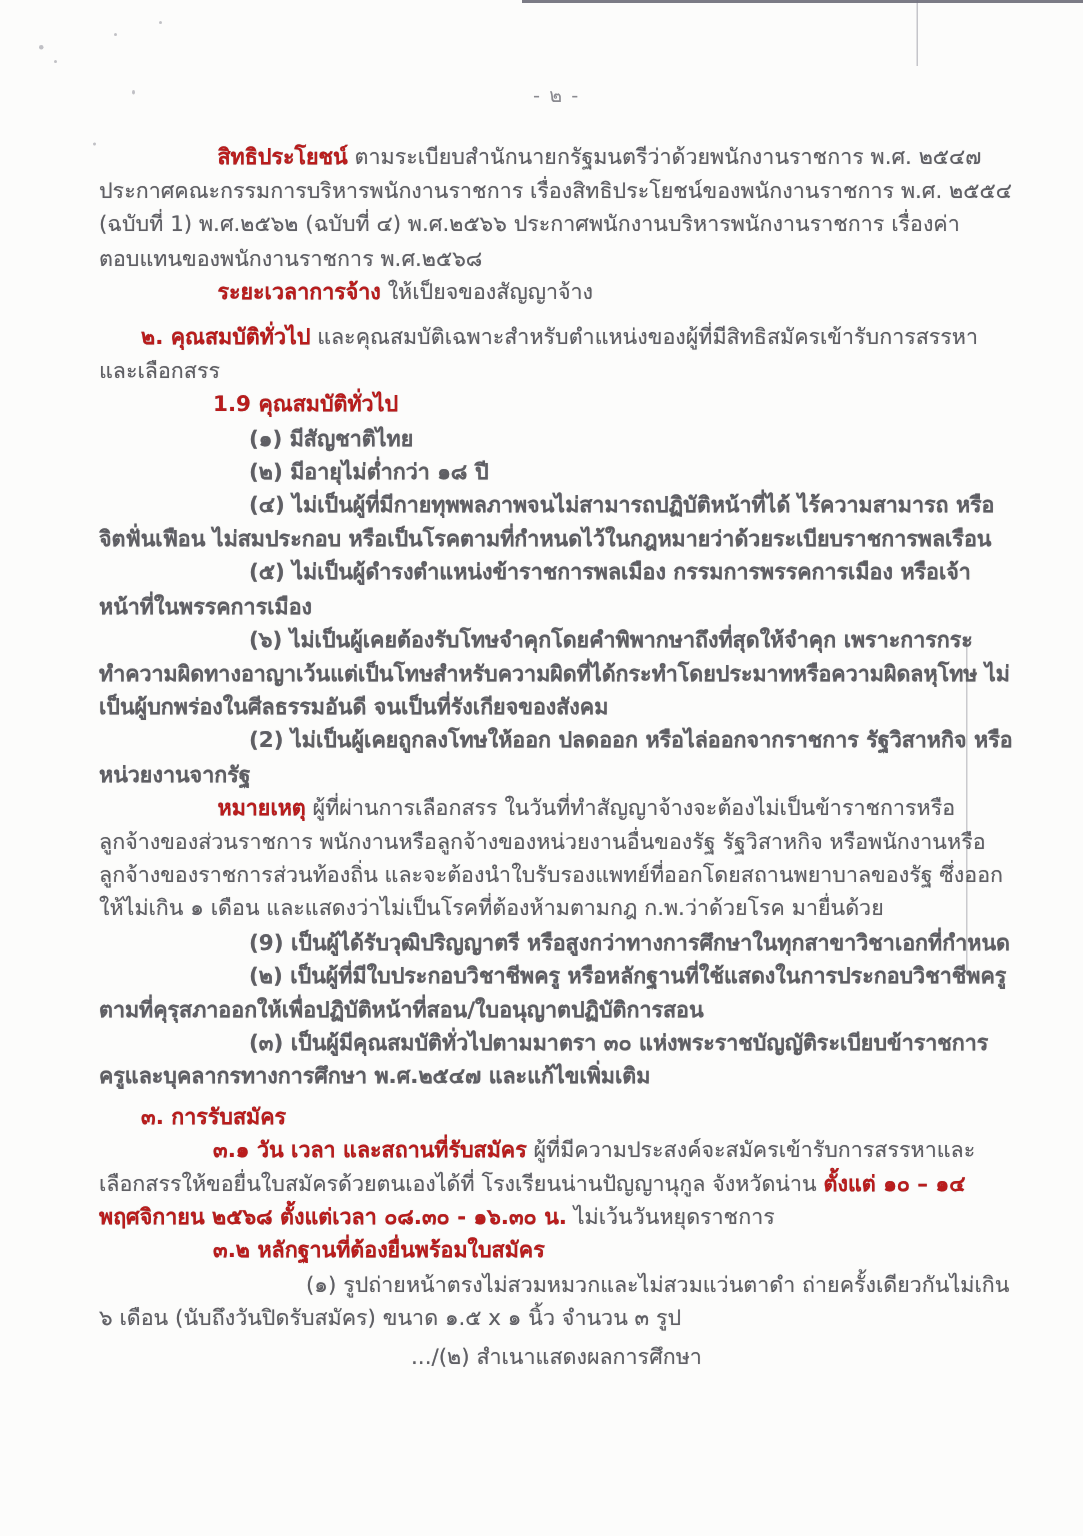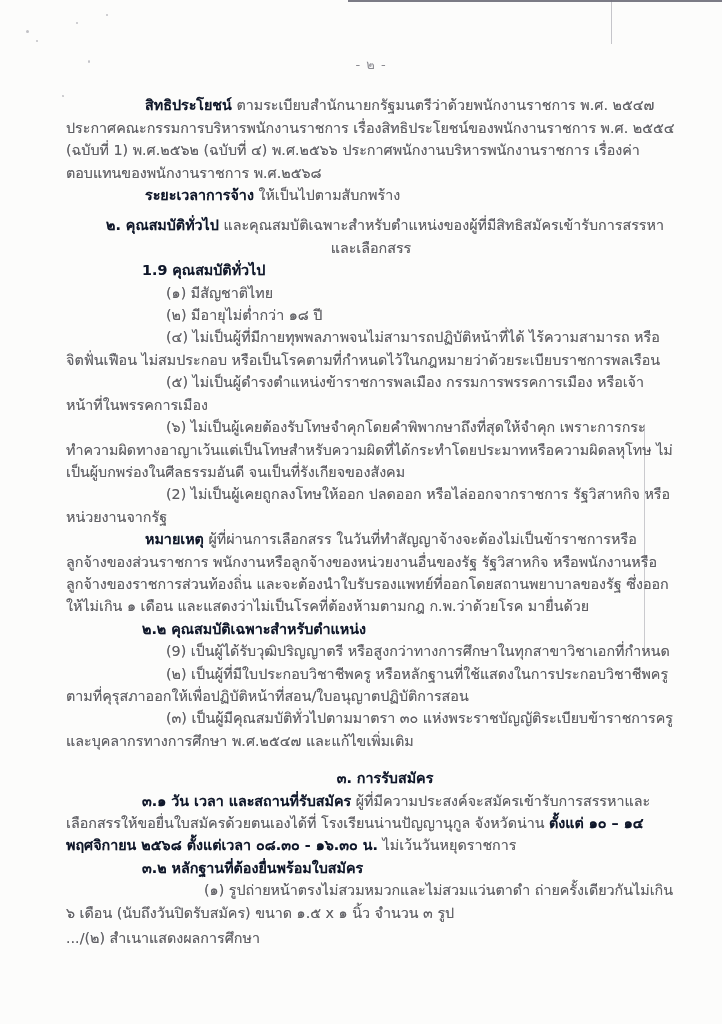--- a/index.html
+++ b/index.html
@@ -15,37 +15,37 @@
   .content{
     position:absolute;left:66px;top:54px;width:610px;
   }
   .para{
     margin:0;
     font-size:14.3px;
     line-height:22.4px;
     text-shadow:0 0 .5px rgba(95,95,100,.55);
     word-break:normal;
   }
-  .b{font-weight:bold;color:#0f172a;}
+  .b{font-weight:bold;color:#b91c1c;}
   .pageno{
     text-align:center;
     font-size:13px;
     letter-spacing:1px;
     color:#8a8a90;
     margin:0 0 18px 0;
     text-shadow:none;
   }
   .ind-body{text-indent:79px;}
-  .ind-sec{text-indent:28px;text-align:center;}
+  .ind-sec{text-indent:28px;}
   .ind-sub{text-indent:76px;}
-  .ind-item{text-indent:100px;}
+  .ind-item{text-indent:100px;font-weight:bold;}
   .ind-item32{text-indent:138px;}
   .gap-sec{margin-top:8px;}
-  .gap-sec3{margin-top:15px;}
-  .footer-note{text-align:left;margin-top:3px;}
+  .gap-sec3{margin-top:4px;}
+  .footer-note{text-align:center;margin-top:3px;}
   
   .artifact{position:absolute;pointer-events:none;}
   .top-edge-line{top:0;left:348px;width:374px;height:2px;background:#646470;opacity:.85;}
   .vline-top{top:0;left:611px;width:1px;height:44px;background:rgba(115,115,130,.40);}
   .vline-mid{top:424px;left:644px;width:1px;height:226px;background:rgba(120,120,135,.38);}
   .speck{background:rgba(120,120,130,.45);border-radius:50%;}
   .sp1{top:30px;left:26px;width:3px;height:3px;}
   .sp2{top:22px;left:76px;width:2px;height:2px;}
   .sp3{top:40px;left:36px;width:2px;height:2px;}
   .sp4{top:60px;left:88px;width:2px;height:3px;}
@@ -66,36 +66,35 @@
   <div class="artifact speck sp4"></div>
   <div class="artifact speck sp5"></div>
   <div class="artifact speck sp6"></div>
 
   <div class="content">
 
     <p class="para pageno">- ๒ -</p>
 
     <p class="para ind-body"><span class="b">สิทธิประโยชน์</span> <span>ตามระเบียบสำนักนายกรัฐมนตรีว่าด้วยพนักงานราชการ พ.ศ. ๒๕๔๗ ประกาศคณะกรรมการบริหารพนักงานราชการ เรื่องสิทธิประโยชน์ของพนักงานราชการ พ.ศ. ๒๕๕๔ (ฉบับที่ 1) พ.ศ.๒๕๖๒ (ฉบับที่ ๔) พ.ศ.๒๕๖๖ ประกาศพนักงานบริหารพนักงานราชการ เรื่องค่าตอบแทนของพนักงานราชการ พ.ศ.๒๕๖๘</span></p>
 
-    <p class="para ind-body"><span class="b">ระยะเวลาการจ้าง</span> <span>ให้เป็นไปตามสับกพร้าง</span></p>
+    <p class="para ind-body"><span class="b">ระยะเวลาการจ้าง</span> <span>ให้เป็ยจของสัญญาจ้าง</span></p>
 
     <p class="para ind-sec gap-sec"><span class="b">๒. คุณสมบัติทั่วไป</span> <span>และคุณสมบัติเฉพาะสำหรับตำแหน่งของผู้ที่มีสิทธิสมัครเข้ารับการสรรหาและเลือกสรร</span></p>
 
     <p class="para ind-sub b">1.9 คุณสมบัติทั่วไป</p>
 
     <p class="para ind-item">(๑) มีสัญชาติไทย</p>
     <p class="para ind-item">(๒) มีอายุไม่ต่ำกว่า ๑๘ ปี</p>
     <p class="para ind-item">(๔) ไม่เป็นผู้ที่มีกายทุพพลภาพจนไม่สามารถปฏิบัติหน้าที่ได้ ไร้ความสามารถ หรือจิตฟั่นเฟือน ไม่สมประกอบ หรือเป็นโรคตามที่กำหนดไว้ในกฎหมายว่าด้วยระเบียบราชการพลเรือน</p>
     <p class="para ind-item">(๕) ไม่เป็นผู้ดำรงตำแหน่งข้าราชการพลเมือง กรรมการพรรคการเมือง หรือเจ้าหน้าที่ในพรรคการเมือง</p>
     <p class="para ind-item">(๖) ไม่เป็นผู้เคยต้องรับโทษจำคุกโดยคำพิพากษาถึงที่สุดให้จำคุก เพราะการกระทำความผิดทางอาญาเว้นแต่เป็นโทษสำหรับความผิดที่ได้กระทำโดยประมาทหรือความผิดลหุโทษ ไม่เป็นผู้บกพร่องในศีลธรรมอันดี จนเป็นที่รังเกียจของสังคม</p>
     <p class="para ind-item">(2) ไม่เป็นผู้เคยถูกลงโทษให้ออก ปลดออก หรือไล่ออกจากราชการ รัฐวิสาหกิจ หรือหน่วยงานจากรัฐ</p>
 
     <p class="para ind-body"><span class="b">หมายเหตุ</span> <span>ผู้ที่ผ่านการเลือกสรร ในวันที่ทำสัญญาจ้างจะต้องไม่เป็นข้าราชการหรือลูกจ้างของส่วนราชการ พนักงานหรือลูกจ้างของหน่วยงานอื่นของรัฐ รัฐวิสาหกิจ หรือพนักงานหรือลูกจ้างของราชการส่วนท้องถิ่น และจะต้องนำใบรับรองแพทย์ที่ออกโดยสถานพยาบาลของรัฐ ซึ่งออกให้ไม่เกิน ๑ เดือน และแสดงว่าไม่เป็นโรคที่ต้องห้ามตามกฎ ก.พ.ว่าด้วยโรค มายื่นด้วย</span></p>
 
-    <p class="para ind-sub b">๒.๒ คุณสมบัติเฉพาะสำหรับตำแหน่ง</p>
 
     <p class="para ind-item">(9) เป็นผู้ได้รับวุฒิปริญญาตรี หรือสูงกว่าทางการศึกษาในทุกสาขาวิชาเอกที่กำหนด</p>
     <p class="para ind-item">(๒) เป็นผู้ที่มีใบประกอบวิชาชีพครู หรือหลักฐานที่ใช้แสดงในการประกอบวิชาชีพครูตามที่คุรุสภาออกให้เพื่อปฏิบัติหน้าที่สอน/ใบอนุญาตปฏิบัติการสอน</p>
     <p class="para ind-item">(๓) เป็นผู้มีคุณสมบัติทั่วไปตามมาตรา ๓๐ แห่งพระราชบัญญัติระเบียบข้าราชการครูและบุคลากรทางการศึกษา พ.ศ.๒๕๔๗ และแก้ไขเพิ่มเติม</p>
 
     <p class="para ind-sec b gap-sec3">๓. การรับสมัคร</p>
 
     <p class="para ind-sub"><span class="b">๓.๑ วัน เวลา และสถานที่รับสมัคร</span> <span>ผู้ที่มีความประสงค์จะสมัครเข้ารับการสรรหาและเลือกสรรให้ขอยื่นใบสมัครด้วยตนเองได้ที่ โรงเรียนน่านปัญญานุกูล จังหวัดน่าน</span> <span class="b">ตั้งแต่ ๑๐ – ๑๔ พฤศจิกายน ๒๕๖๘ ตั้งแต่เวลา ๐๘.๓๐ - ๑๖.๓๐ น.</span> <span>ไม่เว้นวันหยุดราชการ</span></p>
 
     <p class="para ind-sub b">๓.๒ หลักฐานที่ต้องยื่นพร้อมใบสมัคร</p>

